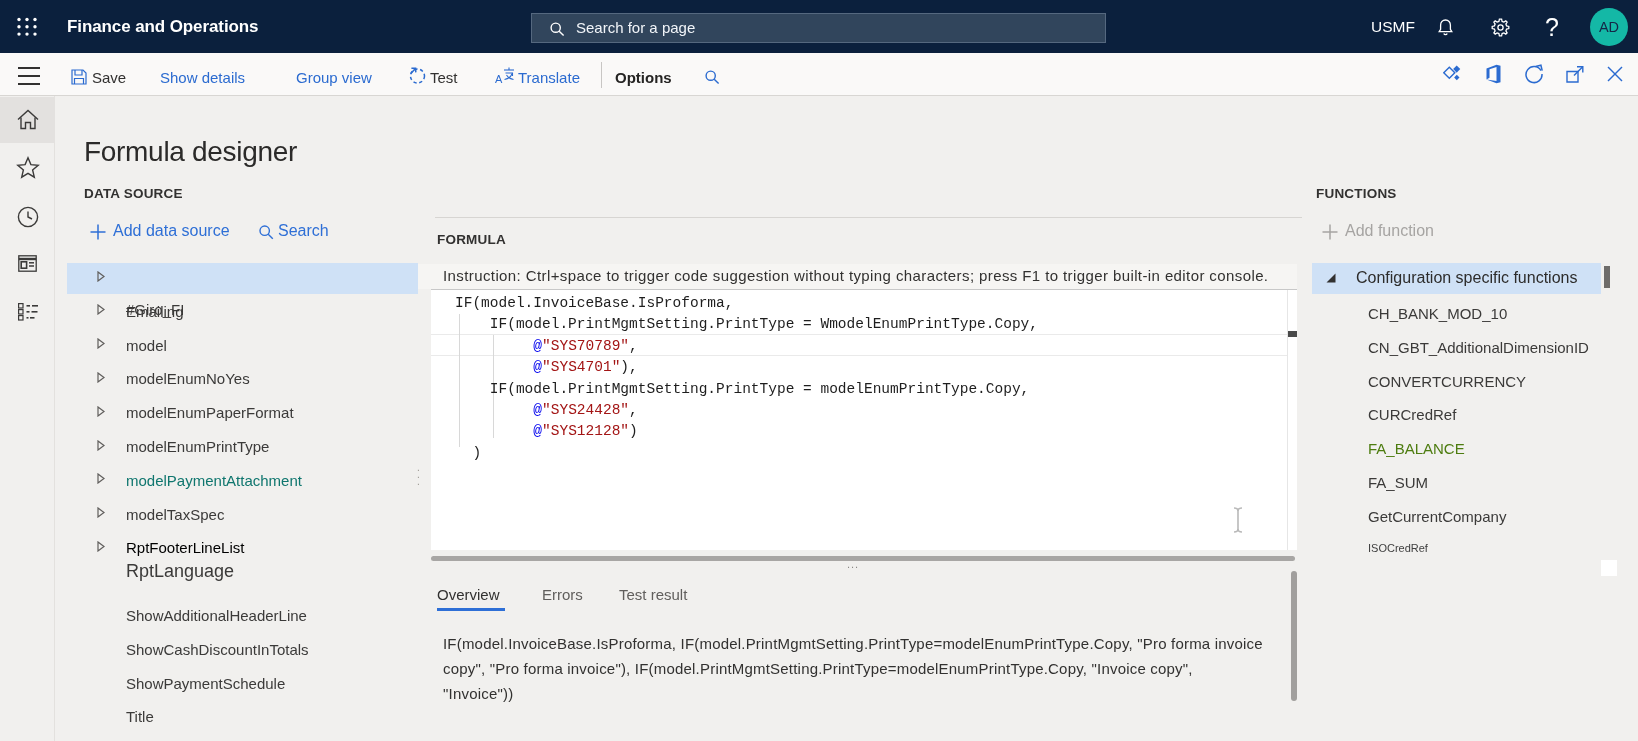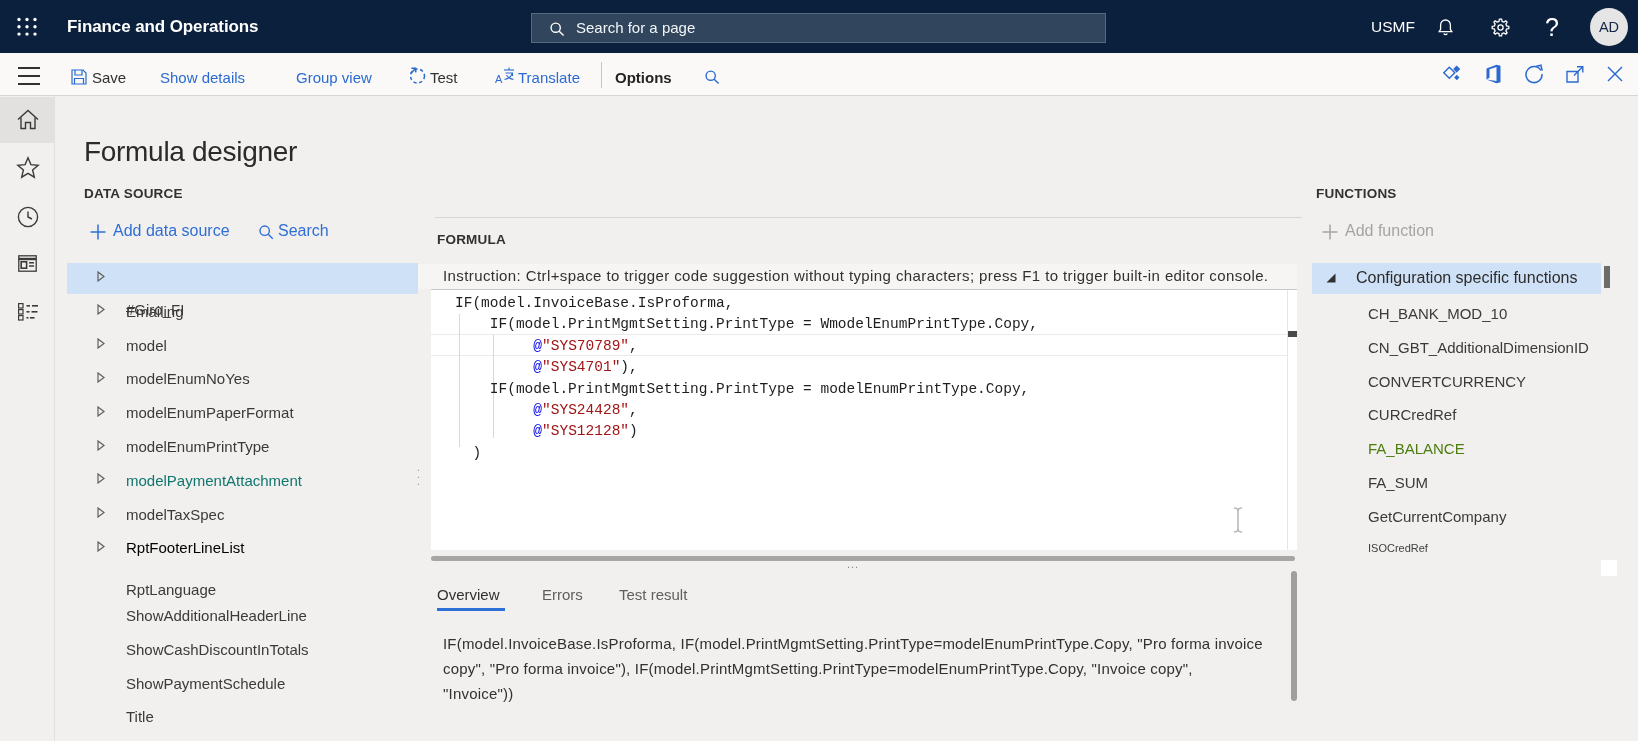--- a/index.html
+++ b/index.html
@@ -43,21 +43,21 @@
   </svg>
 
   <svg class="abs" style="left:1491px;top:18px;" width="19" height="19" viewBox="0 0 19 19">
     <g fill="none" stroke="#ffffff" stroke-width="1.3">
       <circle cx="9.5" cy="9.5" r="2.6"></circle>
       <path d="M9.5 1.2 L10.6 1.2 L11.1 3.4 L12.9 4.1 L14.8 2.9 L16.1 4.2 L14.9 6.1 L15.6 7.9 L17.8 8.4 L17.8 9.5 L17.8 10.6 L15.6 11.1 L14.9 12.9 L16.1 14.8 L14.8 16.1 L12.9 14.9 L11.1 15.6 L10.6 17.8 L9.5 17.8 L8.4 17.8 L7.9 15.6 L6.1 14.9 L4.2 16.1 L2.9 14.8 L4.1 12.9 L3.4 11.1 L1.2 10.6 L1.2 9.5 L1.2 8.4 L3.4 7.9 L4.1 6.1 L2.9 4.2 L4.2 2.9 L6.1 4.1 L7.9 3.4 L8.4 1.2 Z"></path>
     </g>
   </svg>
   <div class="abs" style="left:1545px;top:0;height:53px;line-height:55px;color:#fff;font-size:25px;font-weight:300;">?</div>
 
-  <div class="abs" style="left:1590px;top:8px;width:38px;height:38px;border-radius:50%;background:#e5e5e5;color:#152647;font-size:14.5px;text-align:center;line-height:38px;">AD</div>
+  <div class="abs" style="left:1590px;top:8px;width:38px;height:38px;border-radius:50%;background:#14b8a6;color:#152647;font-size:14.5px;text-align:center;line-height:38px;">AD</div>
 </div>
 
 <div class="abs" style="left:0;top:53px;width:1638px;height:43px;background:#faf9f8;border-bottom:1px solid #d8d6d3;">
 
   <svg class="abs" style="left:18px;top:11px;" width="22" height="24" viewBox="0 0 22 24">
     <g stroke="#323130" stroke-width="2">
       <line x1="0" y1="4" x2="22" y2="4"></line>
         <line x1="0" y1="12" x2="22" y2="12"></line>
         <line x1="0" y1="20" x2="22" y2="20"></line>
     </g>
@@ -229,21 +229,21 @@
     </svg>
     <div class="abs" style="left:126px;top:208.8px;color:#0f766e;font-size:15px;white-space:nowrap;">modelPaymentAttachment</div>
     <svg class="abs" style="left:97px;top:244.1px;" width="8" height="11" viewBox="0 0 8 11">
       <path d="M1 1 L7 5.5 L1 10 Z" fill="none" stroke="#605e5c" stroke-width="1.2"></path>
     </svg>
     <div class="abs" style="left:126px;top:242.6px;color:#3b3a39;font-size:15px;white-space:nowrap;">modelTaxSpec</div>
     <svg class="abs" style="left:97px;top:277.9px;" width="8" height="11" viewBox="0 0 8 11">
       <path d="M1 1 L7 5.5 L1 10 Z" fill="none" stroke="#605e5c" stroke-width="1.2"></path>
     </svg>
     <div class="abs" style="left:126px;top:276.4px;color:#000000;font-size:15px;white-space:nowrap;">RptFooterLineList</div>
-    <div class="abs" style="left:126px;top:318px;color:#3b3a39;font-size:15px;white-space:nowrap;">RptLanguage</div>
+    <div class="abs" style="left:126px;top:298px;color:#3b3a39;font-size:18px;white-space:nowrap;">RptLanguage</div>
     <div class="abs" style="left:126px;top:344.0px;color:#3b3a39;font-size:15px;white-space:nowrap;">ShowAdditionalHeaderLine</div>
     <div class="abs" style="left:126px;top:377.8px;color:#3b3a39;font-size:15px;white-space:nowrap;">ShowCashDiscountInTotals</div>
     <div class="abs" style="left:126px;top:411.6px;color:#3b3a39;font-size:15px;white-space:nowrap;">ShowPaymentSchedule</div>
     <div class="abs" style="left:126px;top:445.4px;color:#3b3a39;font-size:15px;white-space:nowrap;">Title</div>
   </div>
 
 <div class="abs" style="left:435px;top:217px;width:867px;height:1px;background:#d7d5d2;"></div>
 <div class="abs" style="left:437px;top:232px;color:#323130;font-size:13.5px;font-weight:bold;letter-spacing:0.2px;">FORMULA</div>
 <div class="abs" style="left:418px;top:264px;width:879px;height:25px;background:#f6f5f3;"></div>
 <div class="abs" style="left:443px;top:267px;color:#323130;font-size:15px;letter-spacing:0.4px;">Instruction: Ctrl+space to trigger code suggestion without typing characters; press F1 to trigger built-in editor console.</div>

